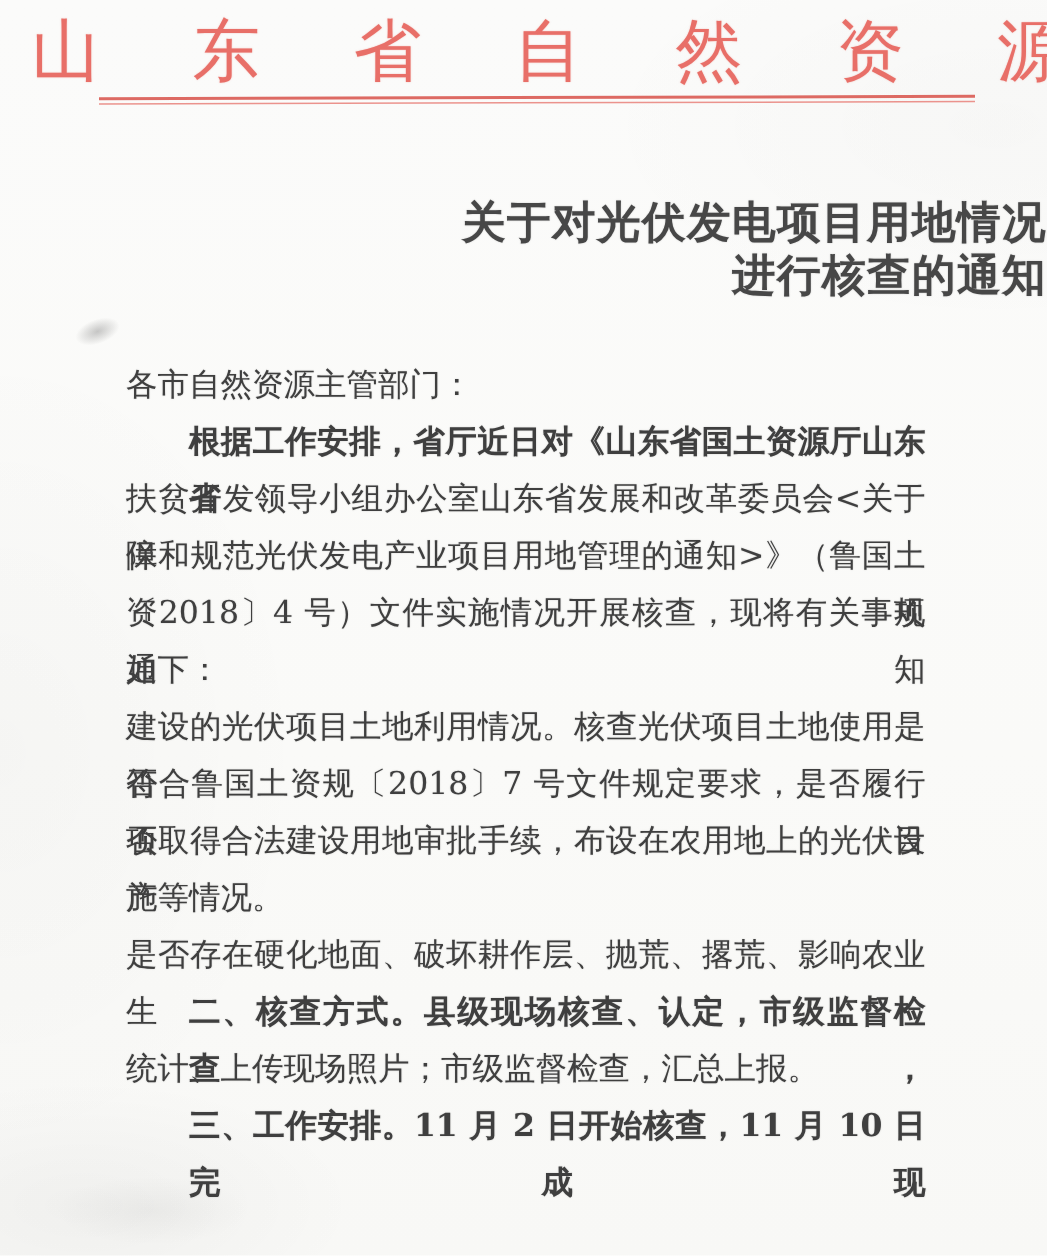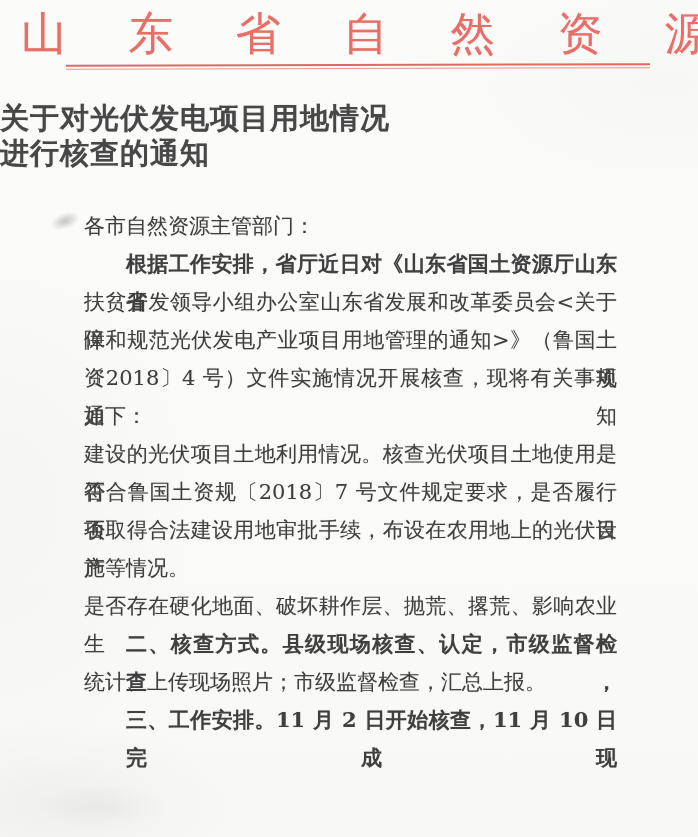--- a/index.html
+++ b/index.html
@@ -41,22 +41,22 @@
     margin: 3px 0 0 66px;
     width: 584px;
     height: 5px;
     border-top: 2px solid var(--rule_red, #dd6a63);
     border-bottom: 1px solid var(--rule_red_light, #eb938d);
     transform: rotate(-0.15deg);
   }
 
   
   .doc-title {
-    margin-top: 32px;
-    text-align: left;
+    margin-top: 62px;
+    text-align: right;
     font-size: 29px;
     line-height: 35px;
     font-weight: bold;
     letter-spacing: 1px;
     color: var(--title_text, #474747);
     text-shadow: 0 0 1px rgba(70,70,70,0.35);
   }
   .doc-title .title-line { display: block; }
 
   

